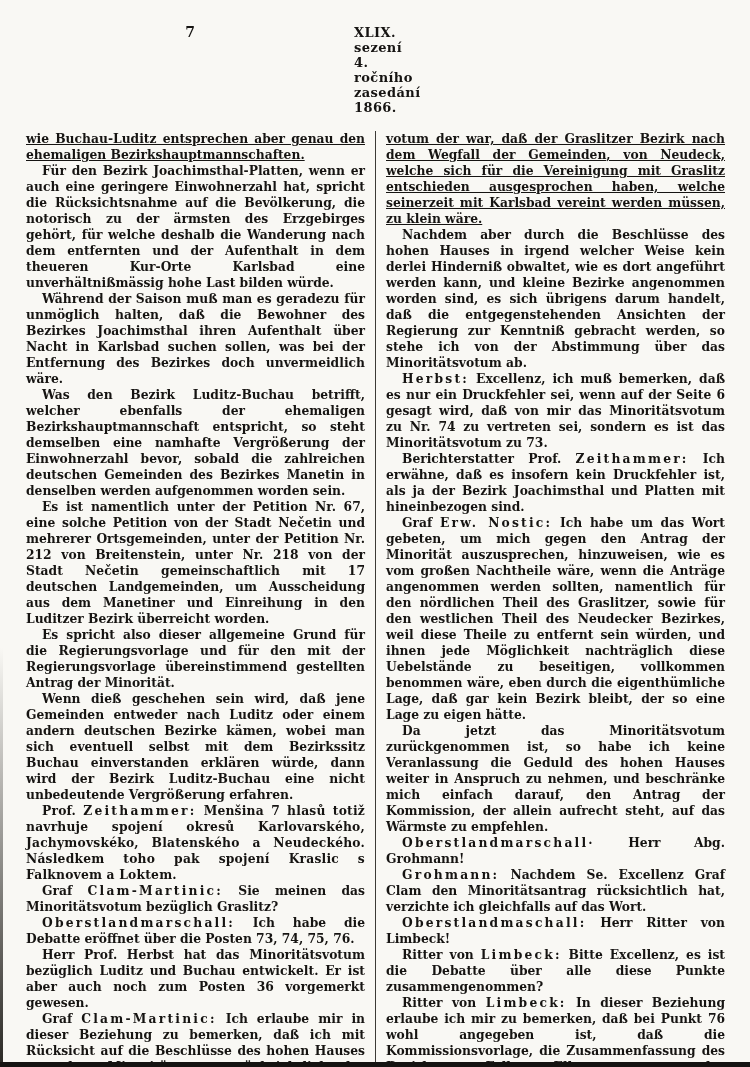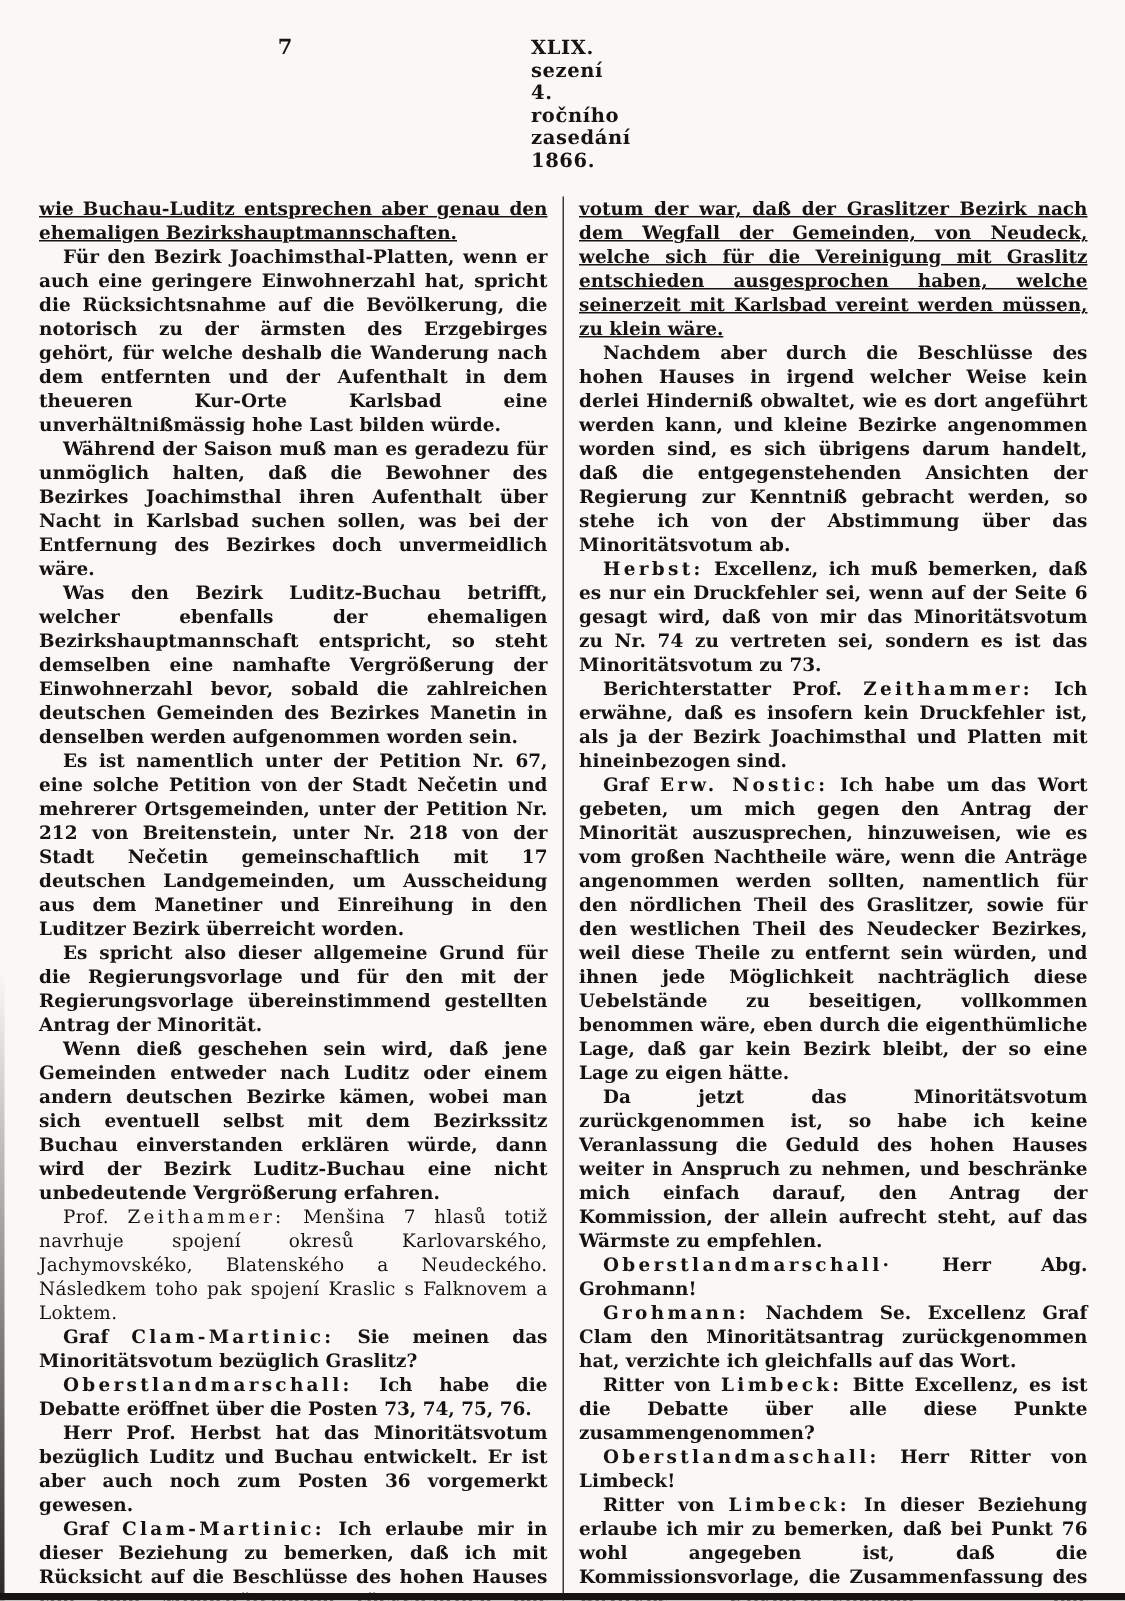--- a/index.html
+++ b/index.html
@@ -42,21 +42,21 @@
   .col-left  { padding-right: 10px; }
   .col-divider {
     width: 1px;
     background: #3c3a36;
     margin-bottom: 28px;
   }
   .col-right { padding-left: 10px; }
 
   .col p { margin: 0; text-indent: 16px; }
   .col p.noindent { text-indent: 0; text-decoration: underline; }
-  .col p.antiqua { font-weight: normal; letter-spacing: 0.2px; }
+  .col p.antiqua { font-weight: bold; letter-spacing: 0.2px; }
   .sperr { letter-spacing: 2.2px; }
 
   .scan-edge-bottom {
     position: absolute;
     left: 0; right: 0; bottom: 0;
     height: 5px;
     background: #151412;
   }
   .scan-edge-left {
     position: absolute;
@@ -92,23 +92,23 @@
       </div>
     <div class="col-divider"></div>
     <div class="col col-right">
         <p class="noindent"><span>votum der war, daß der Graslitzer Bezirk nach dem Wegfall der Gemeinden, von Neudeck, welche sich für die Vereinigung mit Graslitz entschieden ausgesprochen haben, welche seinerzeit mit Karlsbad vereint werden müssen, zu klein wäre.</span></p>
         <p><span>Nachdem aber durch die Beschlüsse des hohen Hauses in irgend welcher Weise kein derlei Hinderniß obwaltet, wie es dort angeführt werden kann, und kleine Bezirke angenommen worden sind, es sich übrigens darum handelt, daß die entgegenstehenden Ansichten der Regierung zur Kenntniß gebracht werden, so stehe ich von der Abstimmung über das Minoritätsvotum ab.</span></p>
         <p><span class="sperr">Herbst:</span><span> Excellenz, ich muß bemerken, daß es nur ein Druckfehler sei, wenn auf der Seite 6 gesagt wird, daß von mir das Minoritätsvotum zu Nr. 74 zu vertreten sei, sondern es ist das Minoritätsvotum zu 73.</span></p>
         <p><span>Berichterstatter Prof. </span><span class="sperr">Zeithammer:</span><span> Ich erwähne, daß es insofern kein Druckfehler ist, als ja der Bezirk Joachimsthal und Platten mit hineinbezogen sind.</span></p>
         <p><span>Graf </span><span class="sperr">Erw. Nostic:</span><span> Ich habe um das Wort gebeten, um mich gegen den Antrag der Minorität auszusprechen, hinzuweisen, wie es vom großen Nachtheile wäre, wenn die Anträge angenommen werden sollten, namentlich für den nördlichen Theil des Graslitzer, sowie für den westlichen Theil des Neudecker Bezirkes, weil diese Theile zu entfernt sein würden, und ihnen jede Möglichkeit nachträglich diese Uebelstände zu beseitigen, vollkommen benommen wäre, eben durch die eigenthümliche Lage, daß gar kein Bezirk bleibt, der so eine Lage zu eigen hätte.</span></p>
         <p><span>Da jetzt das Minoritätsvotum zurückgenommen ist, so habe ich keine Veranlassung die Geduld des hohen Hauses weiter in Anspruch zu nehmen, und beschränke mich einfach darauf, den Antrag der Kommission, der allein aufrecht steht, auf das Wärmste zu empfehlen.</span></p>
         <p><span class="sperr">Oberstlandmarschall·</span><span> Herr Abg. Grohmann!</span></p>
-        <p><span class="sperr">Grohmann:</span><span> Nachdem Se. Excellenz Graf Clam den Minoritätsantrag zurückgenommen hat, verzichte ich gleichfalls auf das Wort.</span></p>
+        <p><span class="sperr">Grohmann:</span><span> Nachdem Se. Excellenz Graf Clam den Minoritätsantrag rücksichtlich hat, verzichte ich gleichfalls auf das Wort.</span></p>
+        <p><span class="sperr">Oberstlandmaschall:</span><span> Herr Ritter von Limbeck!</span></p>
         <p><span>Ritter von </span><span class="sperr">Limbeck:</span><span> Bitte Excellenz, es ist die Debatte über alle diese Punkte zusammengenommen?</span></p>
-        <p><span class="sperr">Oberstlandmaschall:</span><span> Herr Ritter von Limbeck!</span></p>
         <p><span>Ritter von </span><span class="sperr">Limbeck:</span><span> In dieser Beziehung erlaube ich mir zu bemerken, daß bei Punkt 76 wohl angegeben ist, daß die Kommissionsvorlage, die Zusammenfassung des Bezirkes Falkenau-Elbogen — der Regierungsvorlage entspreche und Falkenau bereits früher Amtssitz war.</span></p>
         <p><span>Dieses ist richtig, soweit dieses die Zusammenlegung des Bezirkes Falkenau-Elbogen betrifft; rücksichtlich der Wahl des Amtssitzes aber ist in der Regierungsvorlage Elbogen vorgeschlagen.</span></p>
       </div>
   </div>
 
 </div>
 
 <div class="scan-edge-left"></div>
 <div class="scan-edge-bottom"></div>
 

